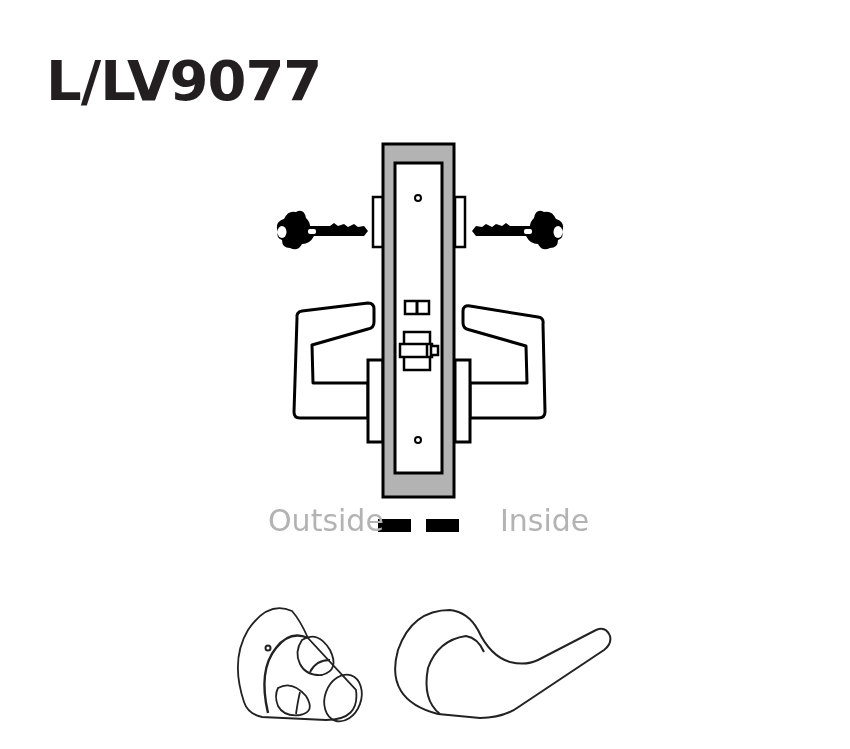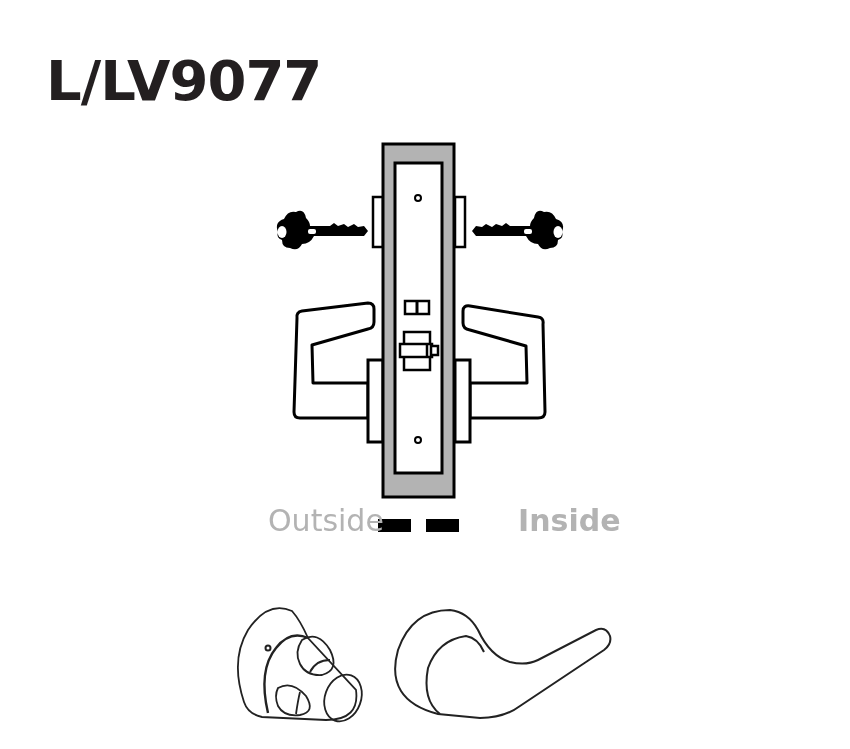--- a/index.html
+++ b/index.html
@@ -9,21 +9,21 @@
       font-family: "DejaVu Sans", sans-serif; font-weight: bold;
       font-size: 56px; line-height: 66px; letter-spacing: -1px;
       color: #231f20; margin: 16px;
     }
     .diagram { position: absolute; left: 0; top: 0; }
     .label {
       position: absolute; top: 503px; font-family: "DejaVu Sans", sans-serif;
       font-size: 30px; line-height: 36px; color: #b3b3b3; letter-spacing: 0px;
     }
     .label-outside { left: 229px; margin-left: 39px; }
-    .label-inside { left: 518px; font-weight: bold; }
+    .label-inside { left: 500px; }
   </style>
 </head>
 <body>
 
 <h1 class="title">L/LV9077</h1>
 
 <svg class="diagram" width="850" height="749" viewBox="0 0 850 749" xmlns="http://www.w3.org/2000/svg">
 
   <g fill="#ffffff" stroke="#000" stroke-width="3" stroke-linejoin="round">
     <path d="M297 318 Q296 312 302 311 L368 303 Q374 303 374 309 L374 322 Q374 328 368 329 L312 345 L313 383 L368 383 L368 418 L300 418 Q294 418 294 412 Z"></path>

